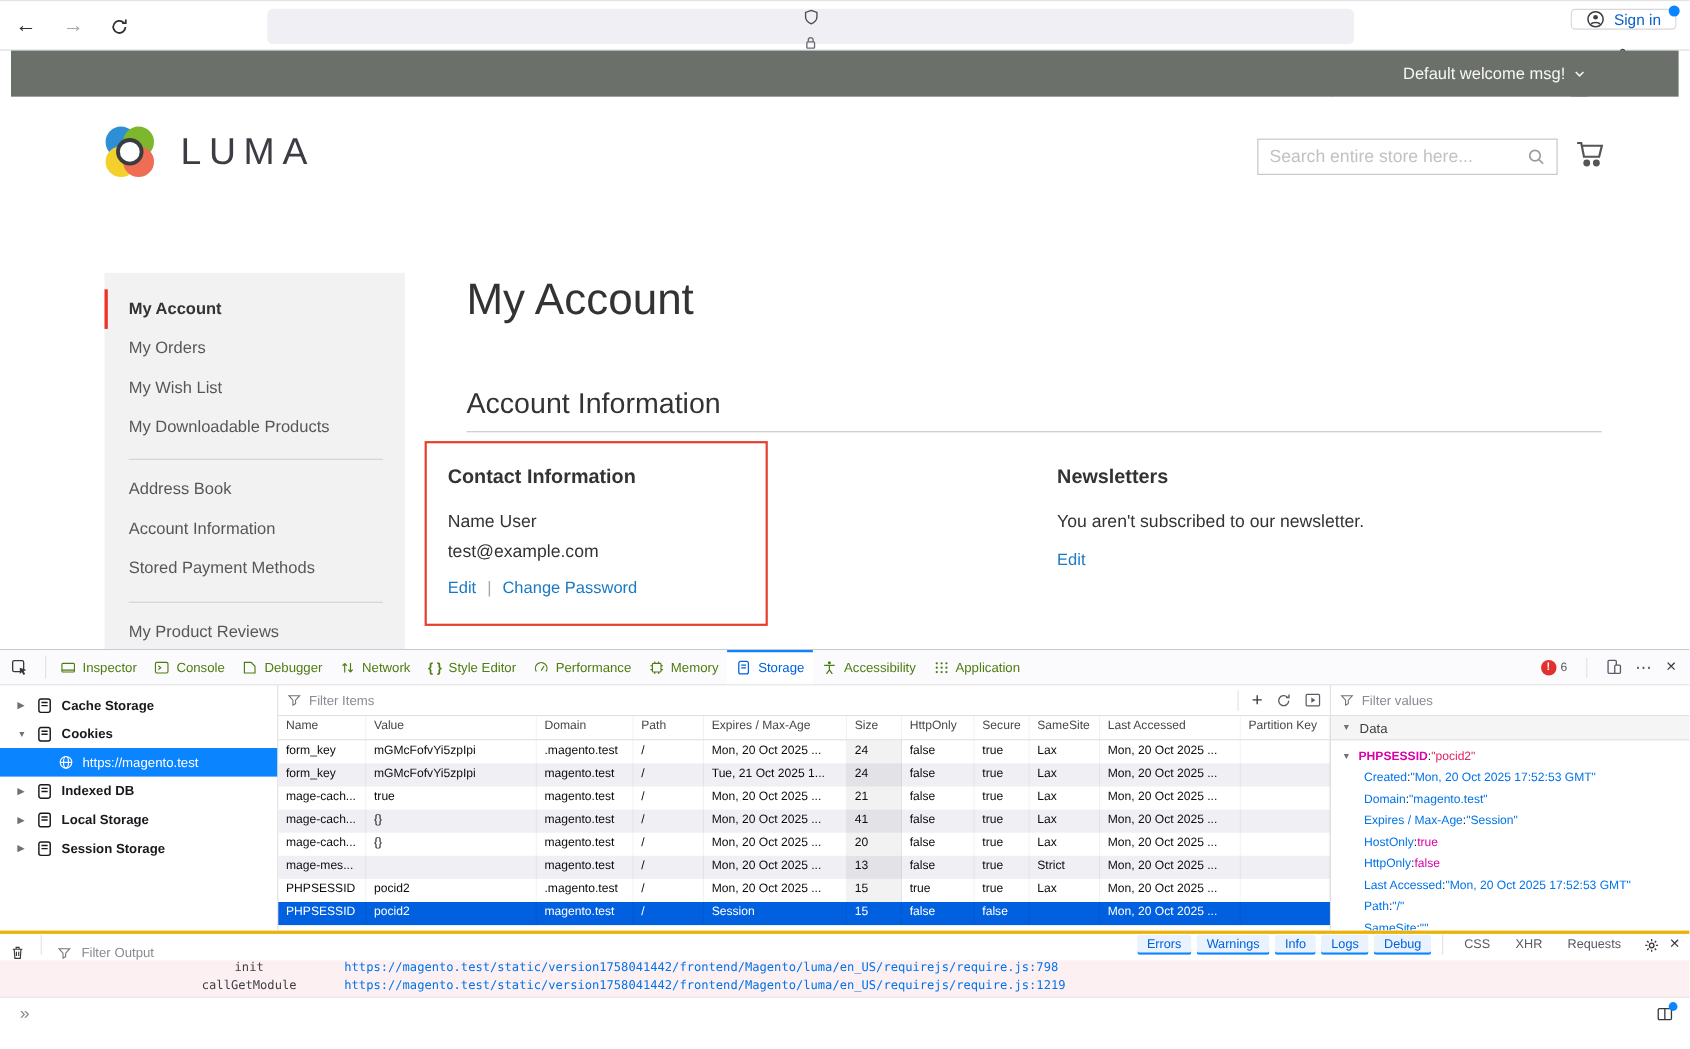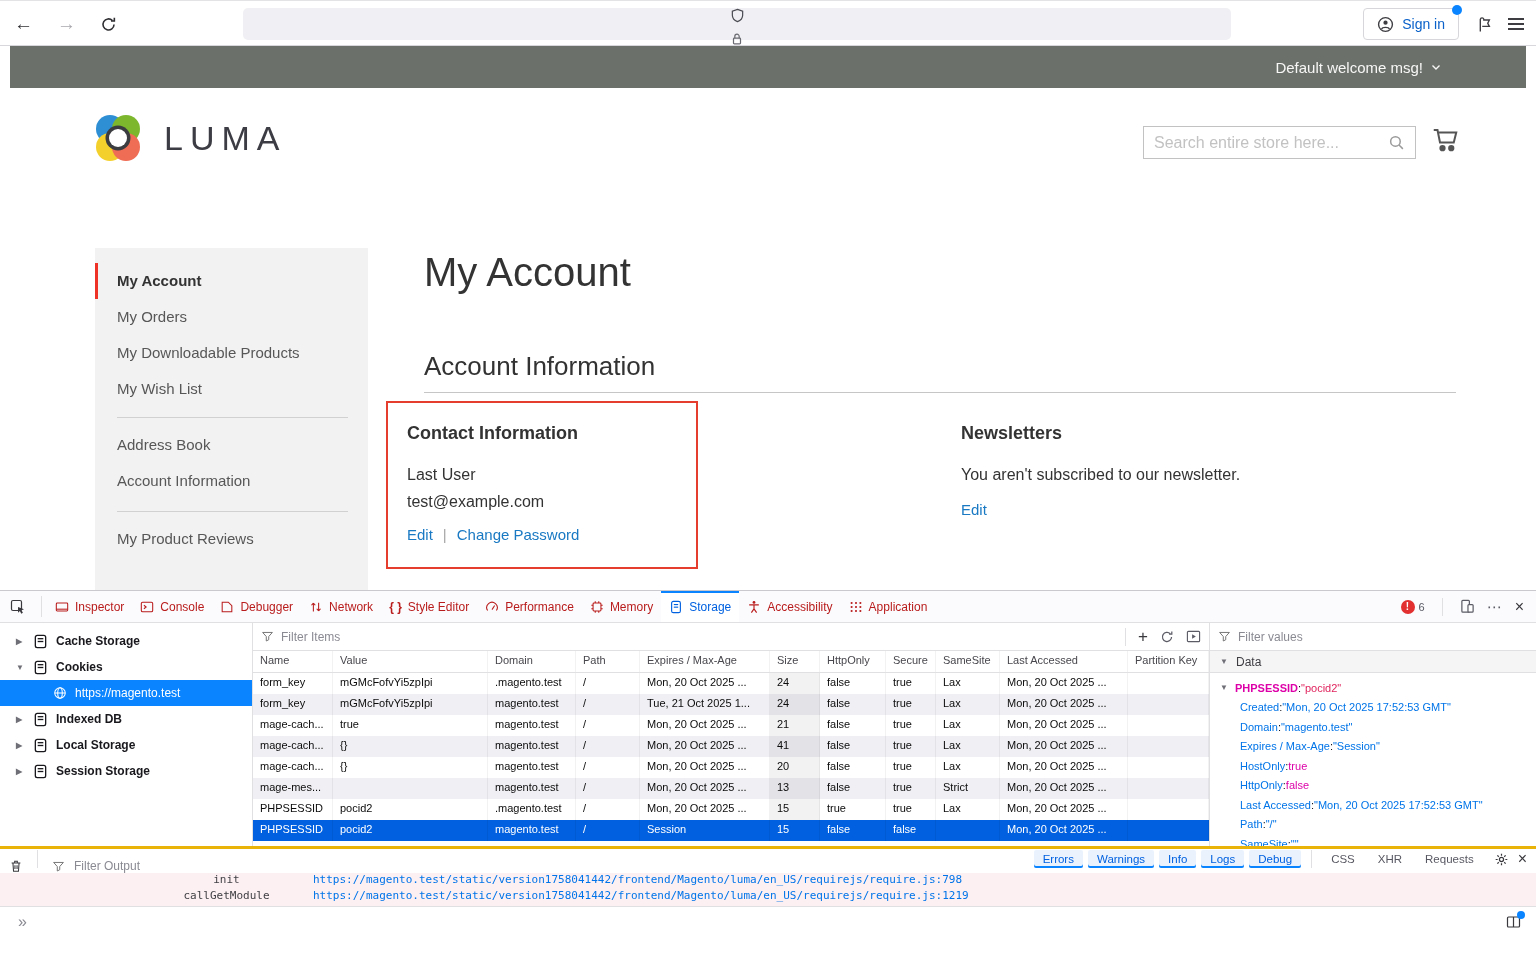--- a/index.html
+++ b/index.html
@@ -10,21 +10,21 @@
 
   
   .browser-bar { position:absolute; left:0; top:0; width:1536px; height:46px; background:#fff; border-top:1px solid #e3e3e6; border-bottom:1px solid #d8d8dc; }
   .nav-btns { position:absolute; left:14px; top:7px; height:32px; display:flex; align-items:center; gap:24px; }
   .bicon { font-size:19px; color:#2f2f33; cursor:default; }
   .bicon.fwd { color:#a8a8ae; }
   .url-bar { position:absolute; left:243px; top:7px; width:988px; height:32px; background:#f0f0f4; border-radius:5px; display:flex; align-items:center; gap:9px; padding:0 12px;flex-direction:column; }
   .url-host { color:#0c0c0d; font-size:15px; }
   .url-path { color:#76767d; font-size:15px; }
   .url-star { margin-left:auto; color:#5b5b66; font-size:17px; }
-  .chrome-right { position:absolute; right:12px; top:7px; height:32px; display:flex; align-items:center; gap:16px; }
+  .chrome-right { position:absolute; right:12px; top:7px; height:32px; display:flex; gap:16px;flex-direction:column; }
   .signin { position:relative; height:32px; border:1px solid #d7d7db; border-radius:4px; background:#fff; display:flex; align-items:center; gap:8px; padding:0 13px; font-size:14px; }
   .signin .lbl { color:#0a61c9; }
   .signin .dot { position:absolute; top:-4px; right:-4px; width:10px; height:10px; border-radius:50%; background:#0a84ff; }
   .hamburger { display:flex; flex-direction:column; gap:3px; }
   .hamburger i { width:16px; height:2px; background:#3d3d42; }
 
   
   .welcome-bar { position:absolute; left:10px; top:46px; width:1516px; height:42px; background:#6b706b; color:#f7f7f5; font-size:15px; display:flex; align-items:center; justify-content:flex-end; padding-right:84px; gap:7px; }
 
   
@@ -52,21 +52,21 @@
   .blk .line { font-size:16px; color:#333; line-height:27px; }
   .links { margin-top:11px; font-size:15px; }
   a.lnk { color:#1979c3; text-decoration:none; }
   .lsep { color:#a6a6a6; margin:0 10px; }
   .newsletters { margin-left:263px; padding-top:22px; }
   .newsletters .links { margin-top:13px; }
 
   
   .devtools { position:absolute; left:0; top:590px; width:1536px; height:364px; background:#fff; border-top:1px solid #c9c9ce; color:#0c0c0d; font-size:12px; }
   .dt-tabs { height:32px; display:flex; align-items:stretch; background:#fbfbfd; border-bottom:1px solid #e0e0e2; }
-  .dt-tab { display:flex; align-items:center; gap:6px; padding:0 8px; color:#b91c1c; }
+  .dt-tab { display:flex; align-items:center; gap:6px; padding:0 8px; color:#4d7c0f; }
   .dt-tab.active { color:#0061e0; box-shadow:inset 0 2px 0 #0a84ff; background:#fff; }
   .vsep { width:1px; background:#e0e0e2; margin:5px 5px; }
   .picker { display:flex; align-items:center; padding:0 10px; color:#38383d; }
   .braces { font-weight:700; font-size:12px; }
   .dt-tabs-right { margin-left:auto; display:flex; align-items:center; gap:12px; padding-right:12px; color:#5b5b66; }
   .badge { display:flex; align-items:center; gap:4px; }
   .badge-c { width:14px; height:14px; border-radius:50%; background:#e22f2f; color:#fff; font-size:10px; font-weight:700; display:flex; align-items:center; justify-content:center; }
   .badge-n { color:#585863; font-size:11px; }
   .xclose { font-size:16px; color:#38383d; }
 
@@ -210,37 +210,38 @@
       <svg width="30" height="28" viewBox="0 0 24 22" fill="none" stroke="currentColor" stroke-width="1.6">
           <path d="M3 3h3l2 10h11l2-8H7"></path>
           <circle cx="10" cy="17.5" r="1.7" fill="currentColor"></circle>
           <circle cx="17" cy="17.5" r="1.7" fill="currentColor"></circle>
         </svg>
     </span>
 
     <nav class="acct-nav">
       <div class="nav-item active"><span>My Account</span></div>
       <div class="nav-item"><span>My Orders</span></div>
+      <div class="nav-item"><span>My Wish List</span></div>
       <div class="nav-item"><span>My Downloadable Products</span></div>
-      <div class="nav-item"><span>My Wish List</span></div>
       <hr>
       <div class="nav-item"><span>Address Book</span></div>
       <div class="nav-item"><span>Account Information</span></div>
+      <div class="nav-item"><span>Stored Payment Methods</span></div>
       <hr class="g2">
       <div class="nav-item"><span>My Product Reviews</span></div>
     </nav>
 
     <main class="main">
       <h1>My Account</h1>
       <h2>Account Information</h2>
       <div class="section-rule"></div>
       <div class="cols">
         <div class="contact-box blk">
           <h3>Contact Information</h3>
-          <div class="line">Last User</div>
+          <div class="line">Name User</div>
           <div class="line">test@example.com</div>
           <div class="links">
             <a class="lnk" href="#">Edit</a><span class="lsep">|</span><a class="lnk" href="#">Change Password</a>
           </div>
         </div>
         <div class="newsletters blk">
           <h3>Newsletters</h3>
           <div class="line">You aren't subscribed to our newsletter.</div>
           <div class="links"><a class="lnk" href="#">Edit</a></div>
         </div>

